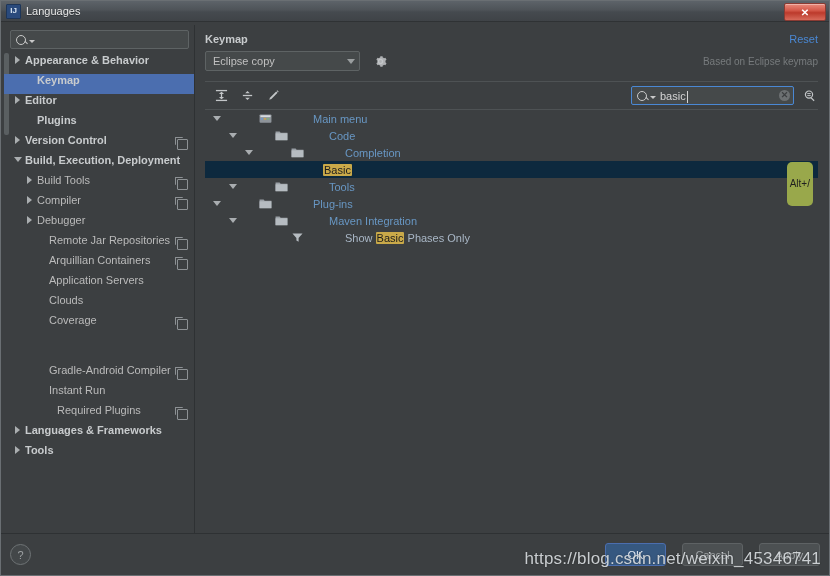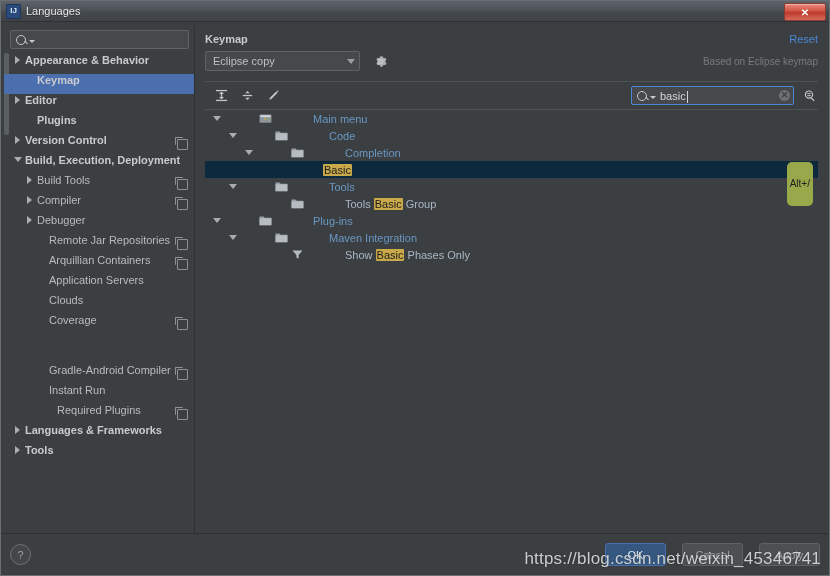--- a/index.html
+++ b/index.html
@@ -476,30 +476,20 @@
               <i></i>
             </span>
             <span class="folder">
               <svg width="13" height="11" viewBox="0 0 14 12">
                 <path d="M0.5 1.5h4.4l1.2 1.4h7.4v8.2H0.5z" fill="#9aa0a6"></path>
                 <path d="M0.5 3.6h12.9v7.5H0.5z" fill="#b6bcc1"></path>
               </svg>
             </span>
             <span class="km-text">Tools</span>
           </div>
-          <div class="km-row" style="padding-left: 38px;">
-            <span class="km-arrow"></span>
-            <span class="folder">
-              <svg width="13" height="11" viewBox="0 0 14 12">
-                <path d="M0.5 1.5h4.4l1.2 1.4h7.4v8.2H0.5z" fill="#9aa0a6"></path>
-                <path d="M0.5 3.6h12.9v7.5H0.5z" fill="#b6bcc1"></path>
-              </svg>
-            </span>
-            <span class="km-text plain">Tools <span class="hl">Basic</span> Group</span>
-          </div>
           <div class="km-row" style="padding-left: 6px;">
             <span class="km-arrow">
               <i></i>
             </span>
             <span class="folder">
               <svg width="13" height="11" viewBox="0 0 14 12">
                 <path d="M0.5 1.5h4.4l1.2 1.4h7.4v8.2H0.5z" fill="#9aa0a6"></path>
                 <path d="M0.5 3.6h12.9v7.5H0.5z" fill="#b6bcc1"></path>
               </svg>
             </span>

